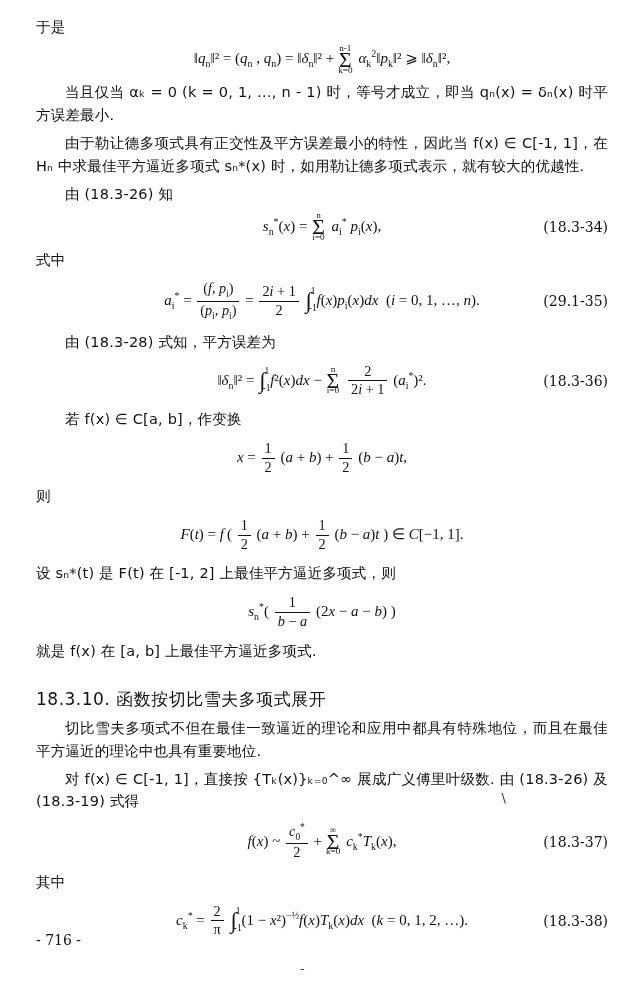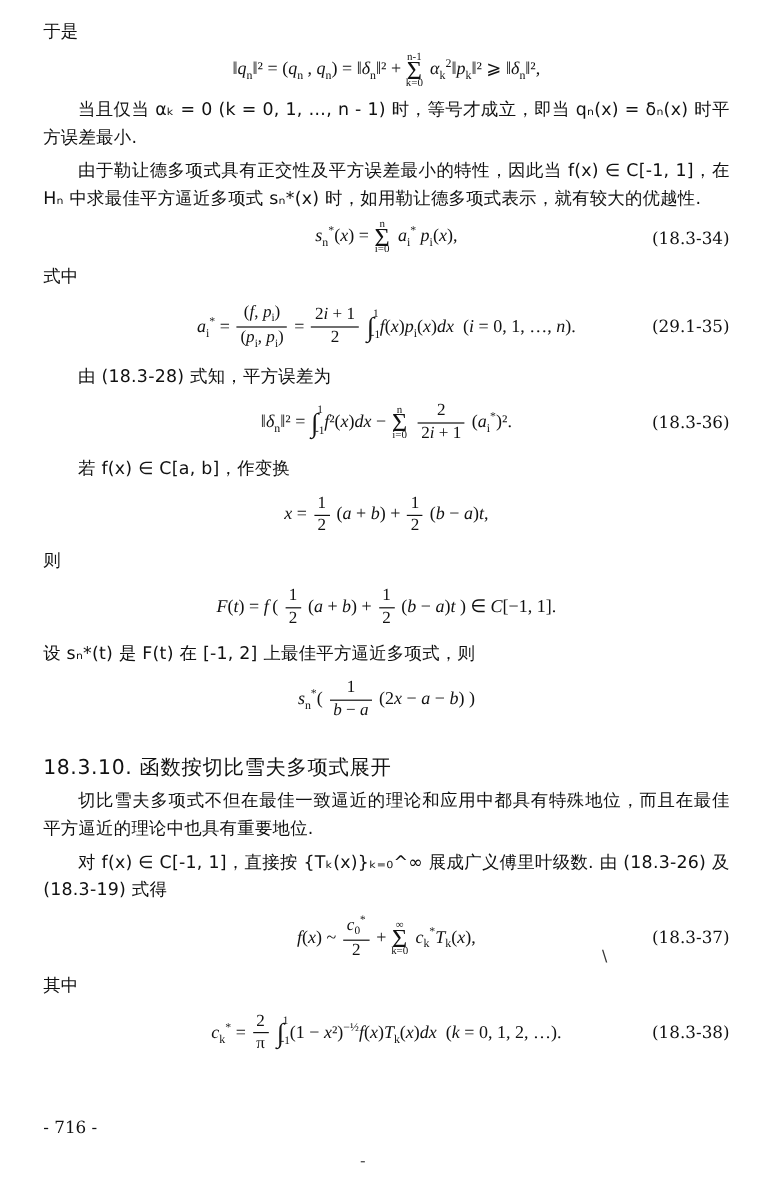--- a/index.html
+++ b/index.html
@@ -133,20 +133,21 @@
         ‖<span class="it">q</span><sub>n</sub>‖² = (<span class="it">q</span><sub>n</sub> , <span class="it">q</span><sub>n</sub>) = ‖<span class="it">δ</span><sub>n</sub>‖² +
         <span class="sum">Σ<span class="lim-top">n-1</span><span class="lim-bot">k=0</span></span>
         <span class="it">α</span><sub>k</sub><sup>2</sup>‖<span class="it">p</span><sub>k</sub>‖² ⩾ ‖<span class="it">δ</span><sub>n</sub>‖²,
       </div>
     </div>
 
     <div class="para indent">当且仅当 αₖ = 0 (k = 0, 1, …, n - 1) 时，等号才成立，即当 qₙ(x) = δₙ(x) 时平方误差最小.</div>
 
     <div class="para indent">由于勒让德多项式具有正交性及平方误差最小的特性，因此当 f(x) ∈ C[-1, 1]，在 Hₙ 中求最佳平方逼近多项式 sₙ*(x) 时，如用勒让德多项式表示，就有较大的优越性.</div>
 
+    <div class="para indent">由 (18.3-26) 知</div>
 
     <div class="eqrow">
       <div class="eq norm">
         <span class="it">s</span><sub>n</sub><sup>*</sup>(<span class="it">x</span>) =
         <span class="sum">Σ<span class="lim-top">n</span><span class="lim-bot">i=0</span></span>
         <span class="it">a</span><sub>i</sub><sup>*</sup> <span class="it">p</span><sub>i</sub>(<span class="it">x</span>),
       </div>
       <div class="eqnum">(18.3-34)</div>
     </div>
 
@@ -205,20 +206,21 @@
     <div class="para noindent">设 sₙ*(t) 是 F(t) 在 [-1, 2] 上最佳平方逼近多项式，则</div>
 
     <div class="eqrow">
       <div class="eq norm">
         <span class="it">s</span><sub>n</sub><sup>*</sup>(
         <span class="frac"><span class="num">1</span><span class="den"><span class="it">b</span> − <span class="it">a</span></span></span>
         (2<span class="it">x</span> − <span class="it">a</span> − <span class="it">b</span>) )
       </div>
     </div>
 
+    <div class="para noindent">就是 f(x) 在 [a, b] 上最佳平方逼近多项式.</div>
 
     <div class="section-head">18.3.10. 函数按切比雪夫多项式展开</div>
 
     <div class="para indent">切比雪夫多项式不但在最佳一致逼近的理论和应用中都具有特殊地位，而且在最佳平方逼近的理论中也具有重要地位.</div>
 
     <div class="para indent">对 f(x) ∈ C[-1, 1]，直接按 {Tₖ(x)}ₖ₌₀^∞ 展成广义傅里叶级数. 由 (18.3-26) 及 (18.3-19) 式得</div>
 
     <div class="eqrow">
       <div class="eq norm">
         <span class="it">f</span>(<span class="it">x</span>) ~

